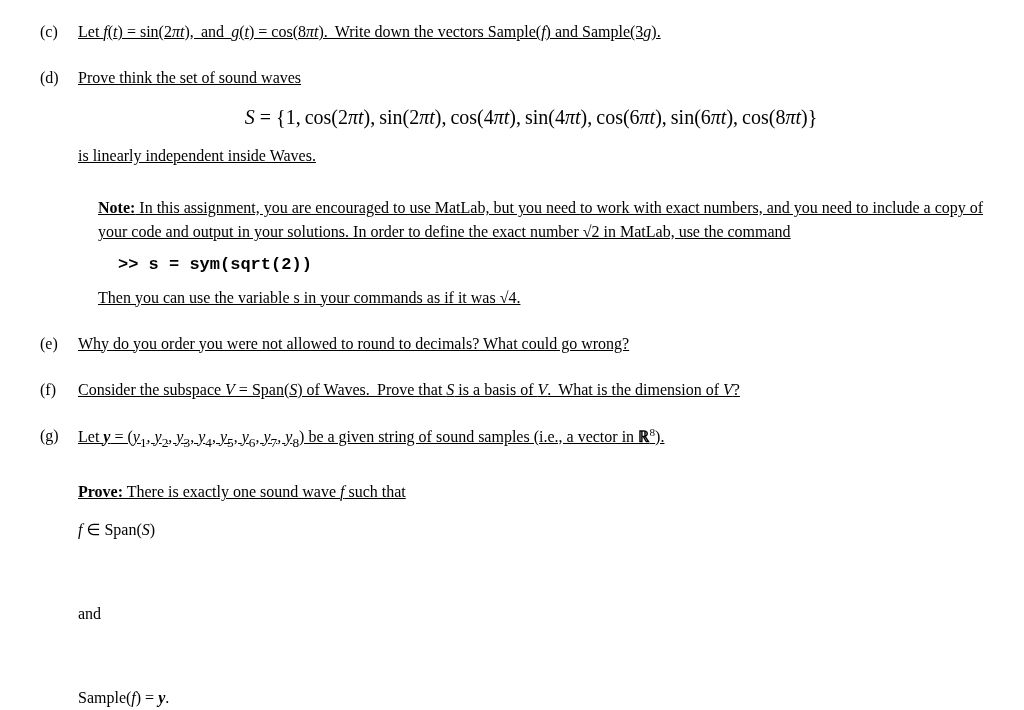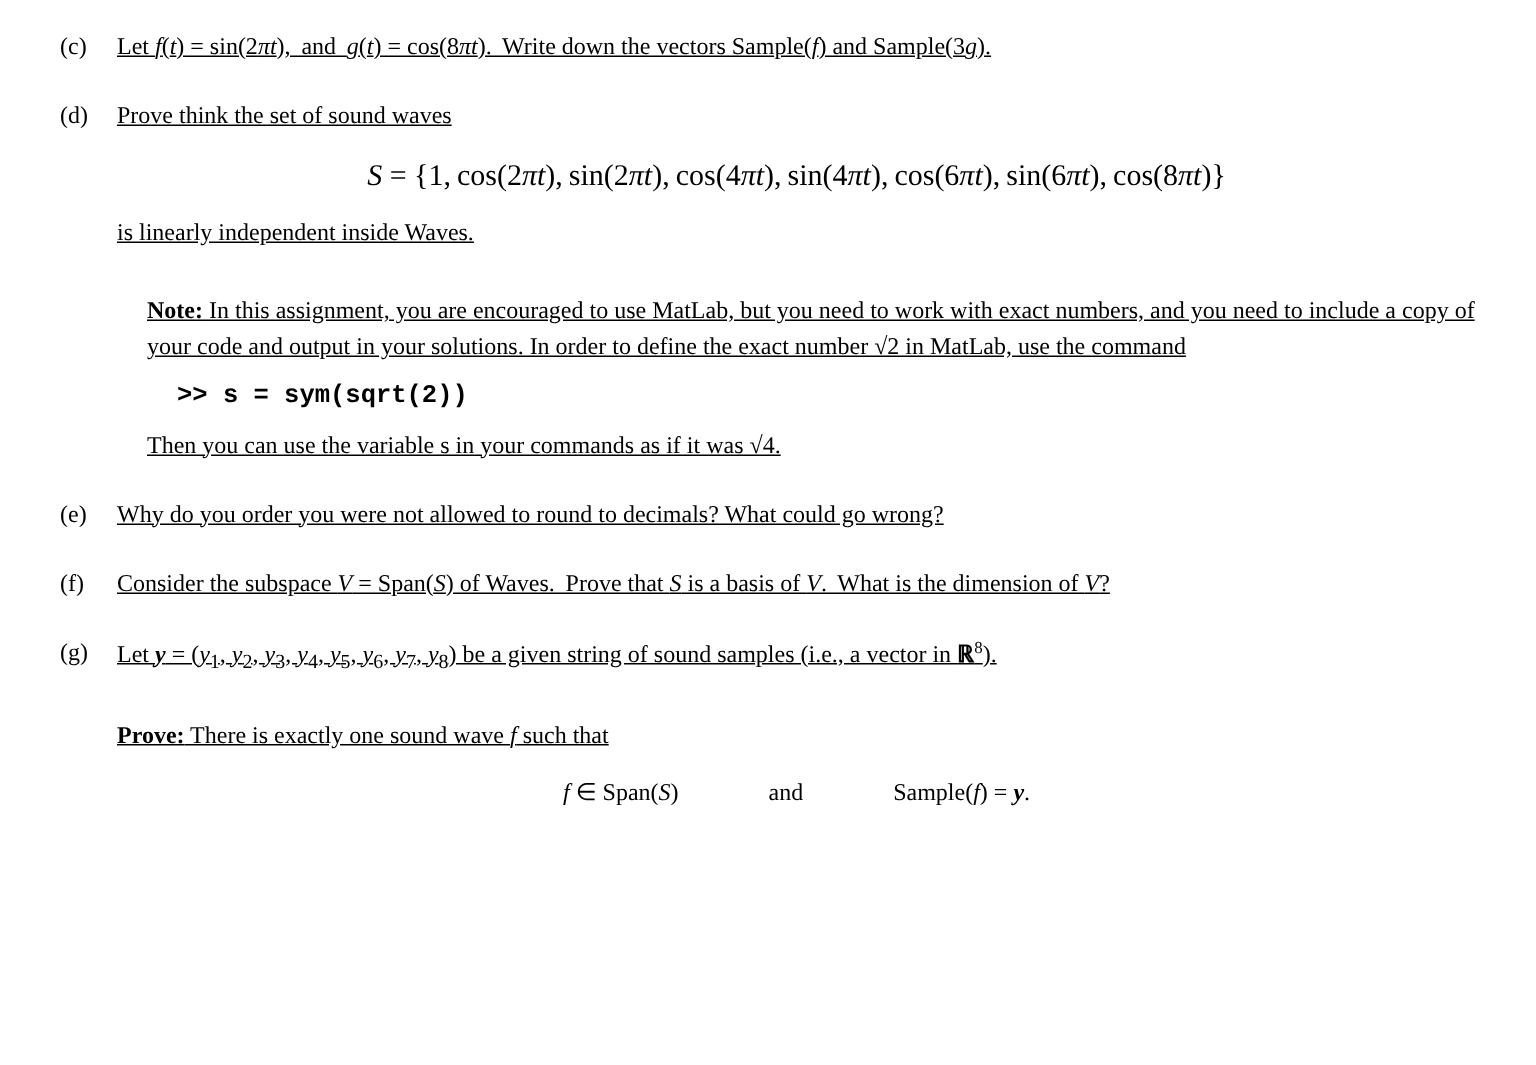--- a/index.html
+++ b/index.html
@@ -46,24 +46,25 @@
       margin: 8px 0 8px 20px;
       font-size: 17px;
       font-weight: bold;
     }
     p {
       margin-bottom: 4px;
       text-decoration: underline;
     }
     .math-display {
       display: flex;
-      justify-content: center;
+      justify-content: flex-start;
       align-items: baseline;
       margin: 14px 0;
       gap: 60px;
+      flex-direction: column;
     }
     sup {
       font-size: 0.7em;
       vertical-align: super;
     }
     .bold-italic {
       font-weight: bold;
       font-style: italic;
     }
   </style>

